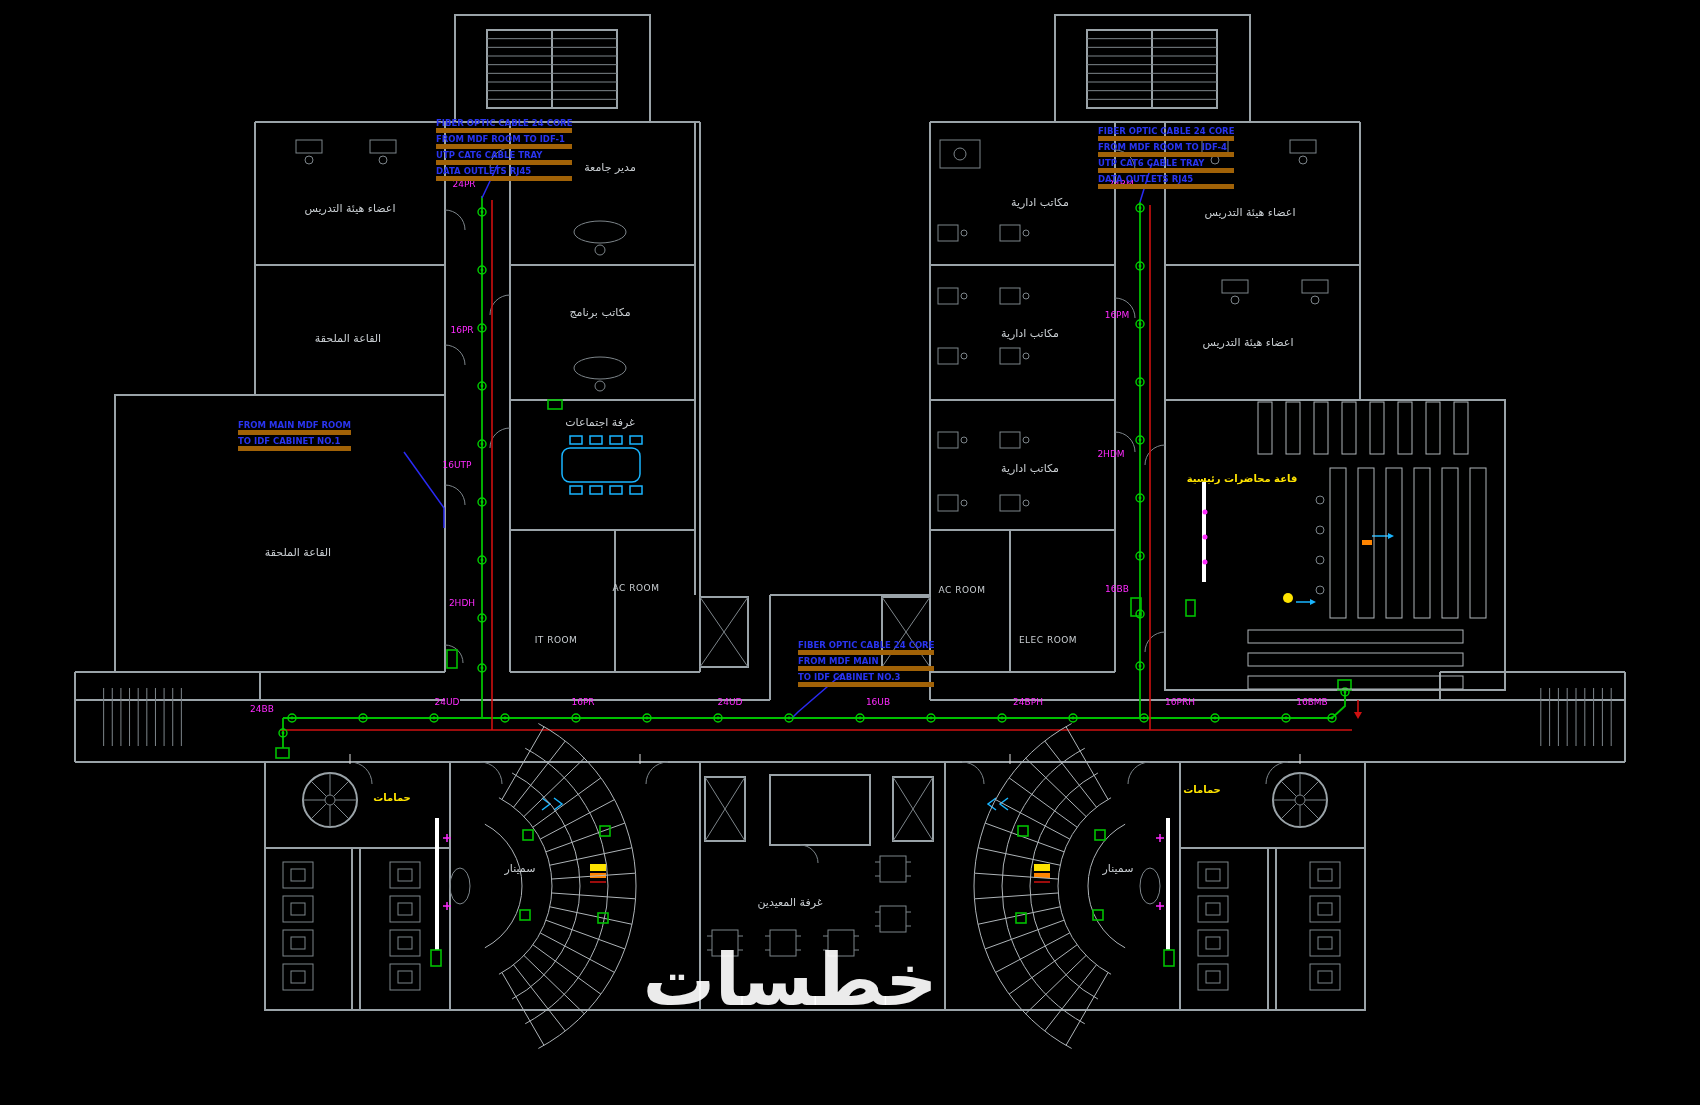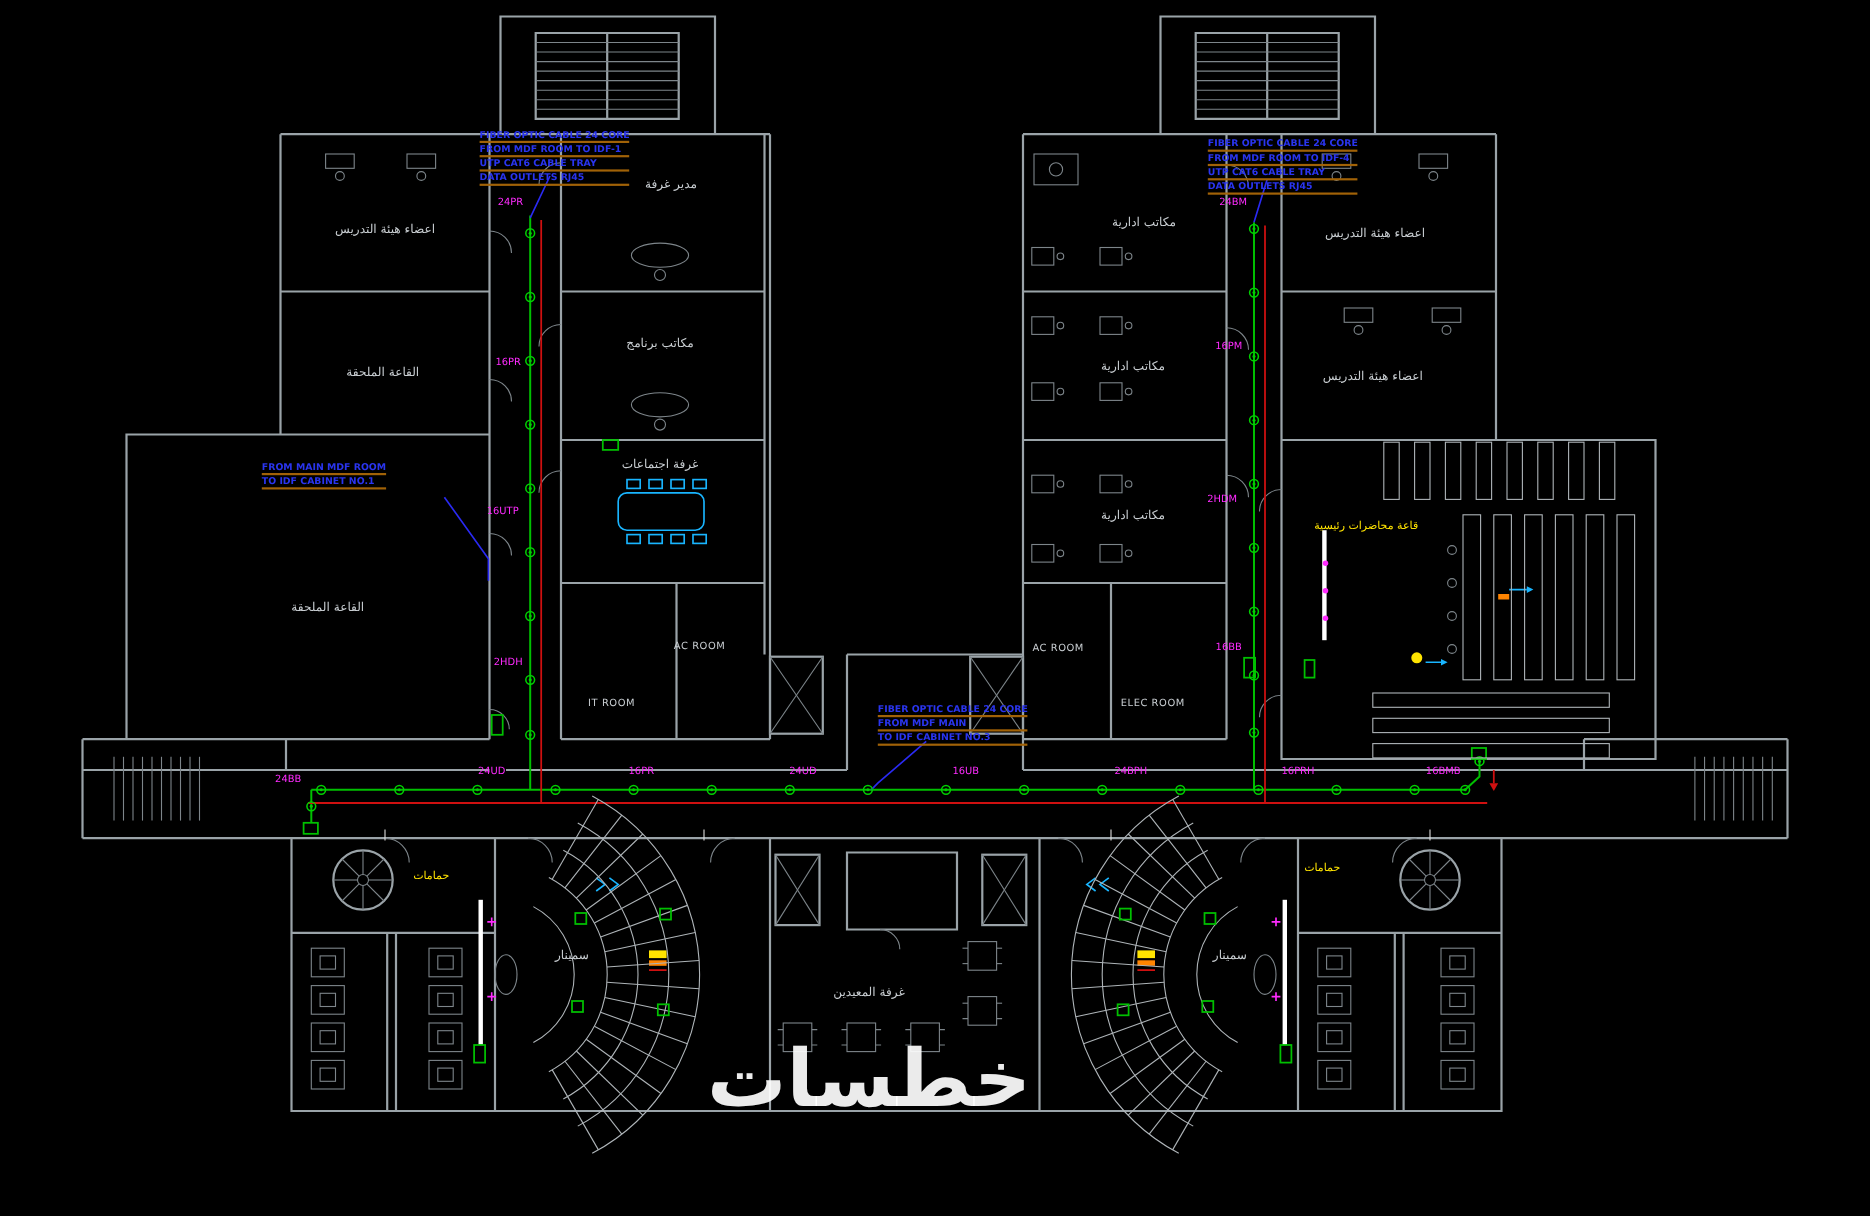--- a/index.html
+++ b/index.html
@@ -19,24 +19,24 @@
   .cy  {stroke:#19b5ff;stroke-width:1.5;fill:none;}
   .mg  {stroke:#ff2bff;stroke-width:1.5;fill:none;}
   .wht {stroke:#dcdcdc;stroke-width:1;fill:none;}
   
   .lbl{position:absolute;transform:translate(-50%,-50%);color:#c9ced2;
        font-size:11px;white-space:nowrap;}
   .lat{font-size:9px;letter-spacing:.5px;}
   .mglbl{position:absolute;transform:translate(-50%,-50%);color:#ff2bff;
        font-size:9px;font-weight:normal;white-space:nowrap;}
   .ylbl{position:absolute;transform:translate(-50%,-50%);color:#ffe400;
-       font-size:10px;font-weight:normal;white-space:nowrap;}
+       font-size:10px;font-weight:bold;white-space:nowrap;}
   .bstack{position:absolute;color:#2a35f0;font-size:8.5px;font-weight:bold;
        line-height:10px;white-space:nowrap;}
-  .bstack div{border-bottom:2px solid #a16207;margin-bottom:1px;}
+  .bstack div{border-bottom:5px solid #a16207;margin-bottom:1px;}
   .watermark{position:absolute;transform:translate(-50%,-50%);
        color:rgba(255,255,255,.92);font-size:72px;font-weight:bold;
        letter-spacing:2px;white-space:nowrap;}
 </style>
 </head>
 <body>
 
 <div id="stage">
 
 <svg id="plan" width="1700" height="1105" viewBox="0 0 1700 1105">
@@ -451,21 +451,21 @@
         <rect x="1016" y="913" width="10" height="10" class="grect"></rect>
         <rect x="1093" y="910" width="10" height="10" class="grect"></rect>
       </g>
 </svg>
 
 <div>
 
   <div class="lbl" style="left:350px;top:208px">اعضاء هيئة التدريس</div>
   <div class="lbl" style="left:348px;top:338px">القاعة الملحقة</div>
   <div class="lbl" style="left:298px;top:552px">القاعة الملحقة</div>
-  <div class="lbl" style="left:610px;top:167px">مدير غرفة</div>
+  <div class="lbl" style="left:610px;top:167px">مدير جامعة</div>
   <div class="lbl" style="left:600px;top:312px">مكاتب برنامج</div>
   <div class="lbl" style="left:600px;top:422px">غرفة اجتماعات</div>
   <div class="lbl lat" style="left:636px;top:588px">AC ROOM</div>
   <div class="lbl lat" style="left:556px;top:640px">IT ROOM</div>
   <div class="lbl" style="left:1040px;top:202px">مكاتب ادارية</div>
   <div class="lbl" style="left:1030px;top:333px">مكاتب ادارية</div>
   <div class="lbl" style="left:1030px;top:468px">مكاتب ادارية</div>
   <div class="lbl lat" style="left:962px;top:590px">AC ROOM</div>
   <div class="lbl lat" style="left:1048px;top:640px">ELEC ROOM</div>
   <div class="lbl" style="left:1250px;top:212px">اعضاء هيئة التدريس</div>

